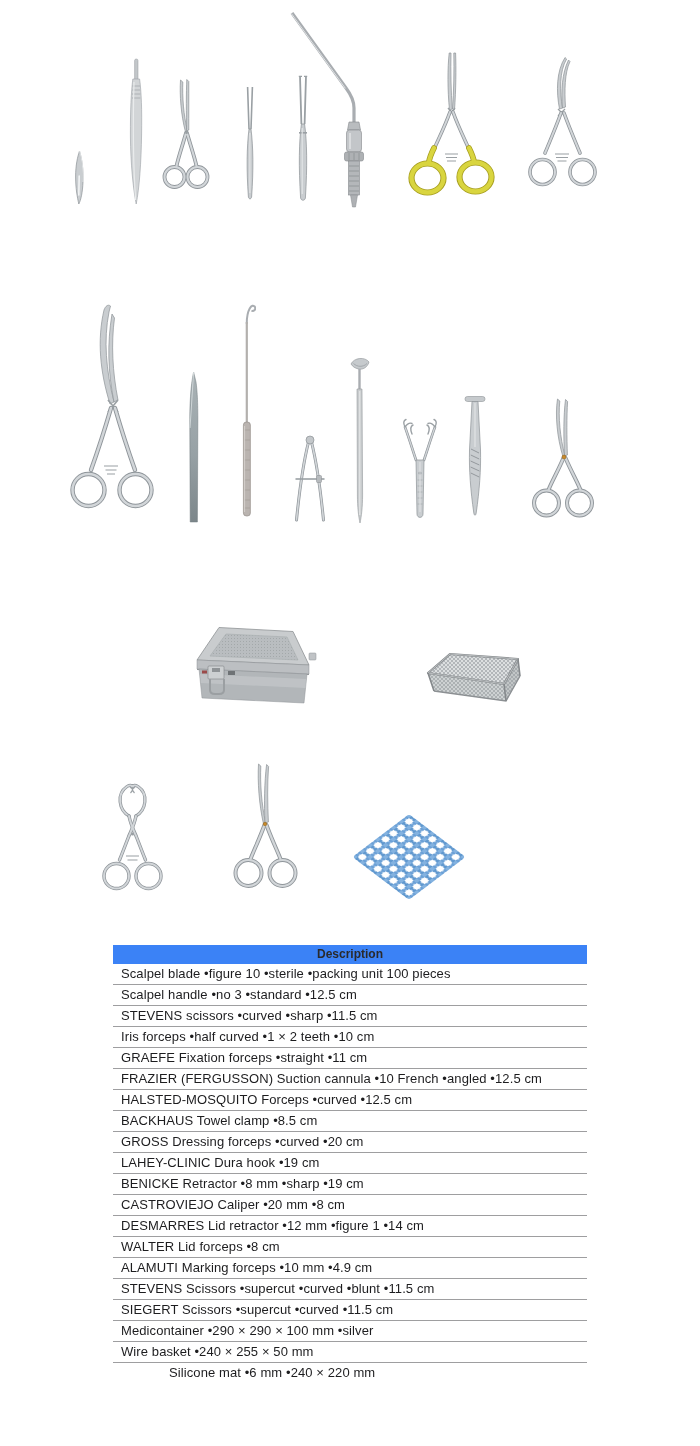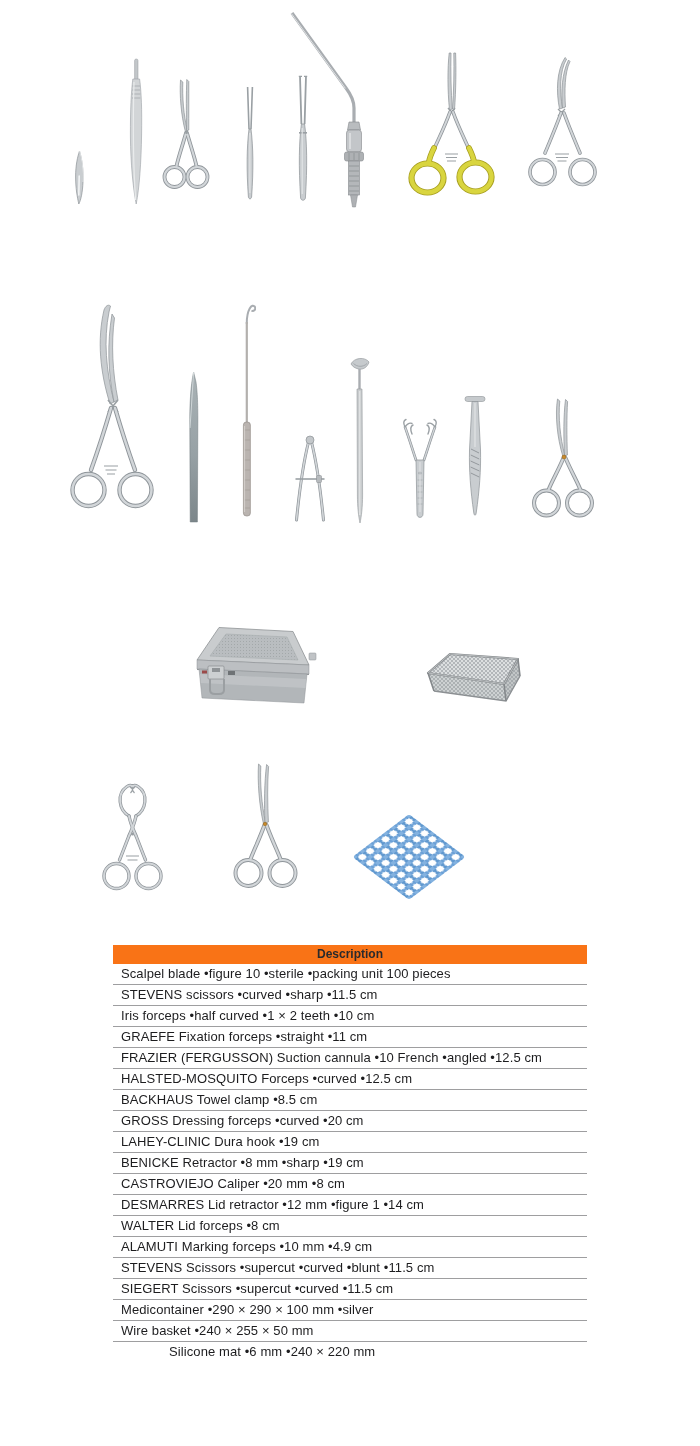--- a/index.html
+++ b/index.html
@@ -2,21 +2,21 @@
 <html><head>
 <meta charset="utf-8">
 <style>
   html,body{margin:0;padding:0;background:#ffffff;}
   .page{position:relative;width:700px;height:1446px;background:#ffffff;overflow:hidden;
         font-family:"Liberation Sans", sans-serif;}
   .inst{position:absolute;margin:0;padding:0;}
   .inst svg{display:block;width:100%;height:100%;}
   
   .desc-table{position:absolute;left:113px;top:945px;width:474px;}
-  .thead{height:19px;line-height:19px;background:#f97316;text-align:center;
+  .thead{height:19px;line-height:19px;background:#3b82f6;text-align:center;
          font-size:12px;font-weight:bold;color:#2a2a2c;}
   .trow{height:20px;line-height:20px;padding-left:8px;font-size:13px;color:#1d1d1f;
         border-bottom:1px solid #9e9ea0;white-space:nowrap;overflow:hidden;letter-spacing:.1px;}
   .trow:last-child{border-bottom:none;margin-left:48px;}
   
   .sD{fill:none;stroke:#8f959a;stroke-linecap:round;}
   .sL{fill:none;stroke:#d2d6d9;stroke-linecap:round;}
   .steel{fill:#c9cdd0;stroke:#8d9296;stroke-width:.7;}
 </style>
 </head>
@@ -373,20 +373,21 @@
         </g>
       </svg>
     </figure>
 
   </div>
 
   <div class="desc-table">
     <div class="thead">Description</div>
     <div>
         <div class="trow">Scalpel blade •figure 10 •sterile •packing unit 100 pieces</div>
+        <div class="trow">Scalpel handle •no 3 •standard •12.5 cm</div>
         <div class="trow">STEVENS scissors •curved •sharp •11.5 cm</div>
         <div class="trow">Iris forceps •half curved •1 × 2 teeth •10 cm</div>
         <div class="trow">GRAEFE Fixation forceps •straight •11 cm</div>
         <div class="trow">FRAZIER (FERGUSSON) Suction cannula •10 French •angled •12.5 cm</div>
         <div class="trow">HALSTED-MOSQUITO Forceps •curved •12.5 cm</div>
         <div class="trow">BACKHAUS Towel clamp •8.5 cm</div>
         <div class="trow">GROSS Dressing forceps •curved •20 cm</div>
         <div class="trow">LAHEY-CLINIC Dura hook •19 cm</div>
         <div class="trow">BENICKE Retractor •8 mm •sharp •19 cm</div>
         <div class="trow">CASTROVIEJO Caliper •20 mm •8 cm</div>

